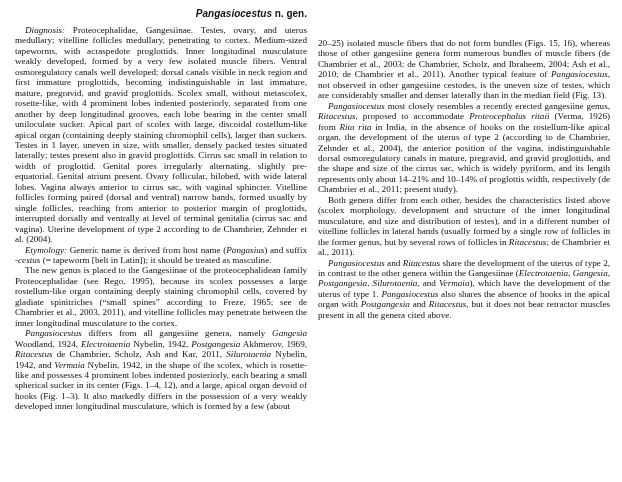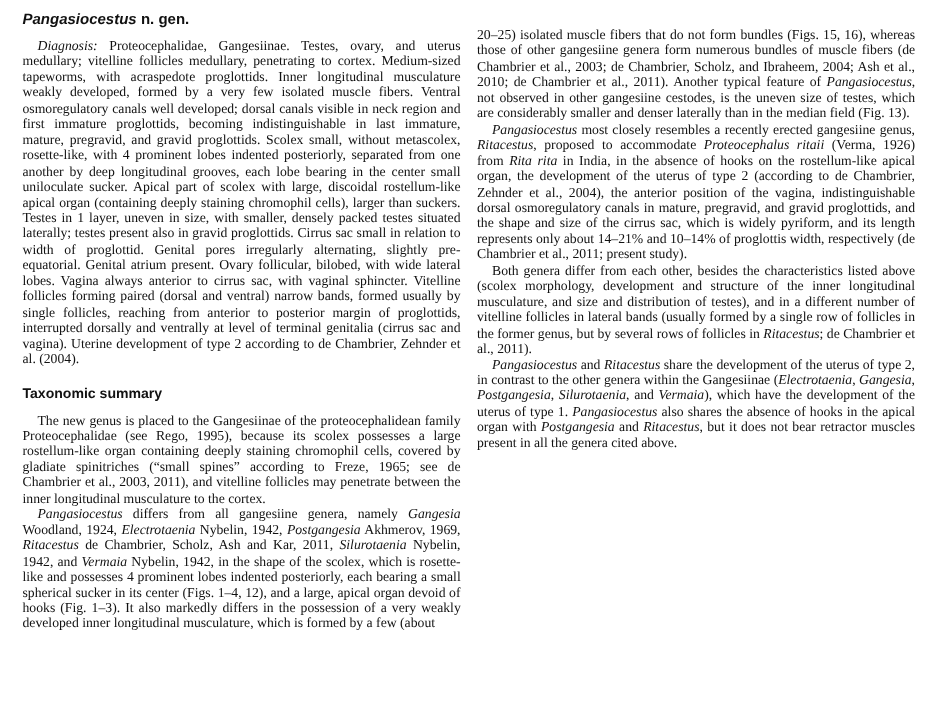--- a/index.html
+++ b/index.html
@@ -1,38 +1,38 @@
 <!DOCTYPE html>
 <html><head>
 <meta charset="utf-8">
 <style>
   html, body { margin: 0; padding: 0; background: #ffffff; }
   body { width: 622px; height: 482px; overflow: hidden; position: relative; color: #111; }
   .page { position: absolute; left: 0; top: 0; width: 622px; height: 482px; }
   .col { position: absolute; top: 0; font-family: "Liberation Serif", serif; font-size: 9.15px; line-height: 10.45px; text-align: justify; }
   .col.left { left: 15px; width: 292px; }
   .col.right { left: 318px; width: 292px; top: 18px; }
-  .title { font-family: "Liberation Sans", sans-serif; font-weight: bold; font-size: 10px; text-align: left; margin: 8px 0 5px 0; height: 12px; line-height: 12px; }
+  .title { font-family: "Liberation Sans", sans-serif; font-weight: bold; font-size: 10px; text-align: right; margin: 8px 0 5px 0; height: 12px; line-height: 12px; }
   .title i { font-style: italic; }
   p { margin: 0; text-indent: 10px; }
-  p.noindent { text-indent: 0; }
+  p.noindent { text-indent: 0; margin-top: 20px; }
   .heading { font-family: "Liberation Sans", sans-serif; font-weight: bold; font-size: 9.4px; margin: 11px 0 8px 0; line-height: 11px; text-indent: 0; }
   i { }
 </style>
 </head>
 <body>
 
 <div class="page">
   <div class="col left">
     <div class="title"><i>Pangasiocestus</i><span> n. gen.</span></div>
 
     <p><i>Diagnosis:</i><span> Proteocephalidae, Gangesiinae. Testes, ovary, and uterus medullary; vitelline follicles medullary, penetrating to cortex. Medium-sized tapeworms, with acraspedote proglottids. Inner longitudinal musculature weakly developed, formed by a very few isolated muscle fibers. Ventral osmoregulatory canals well developed; dorsal canals visible in neck region and first immature proglottids, becoming indistinguishable in last immature, mature, pregravid, and gravid proglottids. Scolex small, without metascolex, rosette-like, with 4 prominent lobes indented posteriorly, separated from one another by deep longitudinal grooves, each lobe bearing in the center small uniloculate sucker. Apical part of scolex with large, discoidal rostellum-like apical organ (containing deeply staining chromophil cells), larger than suckers. Testes in 1 layer, uneven in size, with smaller, densely packed testes situated laterally; testes present also in gravid proglottids. Cirrus sac small in relation to width of proglottid. Genital pores irregularly alternating, slightly pre-equatorial. Genital atrium present. Ovary follicular, bilobed, with wide lateral lobes. Vagina always anterior to cirrus sac, with vaginal sphincter. Vitelline follicles forming paired (dorsal and ventral) narrow bands, formed usually by single follicles, reaching from anterior to posterior margin of proglottids, interrupted dorsally and ventrally at level of terminal genitalia (cirrus sac and vagina). Uterine development of type 2 according to de Chambrier, Zehnder et al. (2004).</span></p>
 
-    <div class="heading">Taxonomic summary</div>
 
+    <p><i>Etymology:</i><span> Generic name is derived from host name (</span><i>Pangasius</i><span>) and suffix </span><i>-cestus</i><span> (= tapeworm [belt in Latin]); it should be treated as masculine.</span></p>
 
 
     <p>The new genus is placed to the Gangesiinae of the proteocephalidean family Proteocephalidae (see Rego, 1995), because its scolex possesses a large rostellum-like organ containing deeply staining chromophil cells, covered by gladiate spinitriches (“small spines” according to Freze, 1965; see de Chambrier et al., 2003, 2011), and vitelline follicles may penetrate between the inner longitudinal musculature to the cortex.</p>
     <p id="p2"><i>Pangasiocestus</i><span> </span><span>differs</span><span> </span><span>from</span><span> </span><span>all</span><span> </span><span>gangesiine</span><span> </span><span>genera,</span><span> </span><span>namely</span><span> </span><i>Gangesia</i><span> </span><span>Woodland,</span><span> </span><span>1924,</span><span> </span><i>Electrotaenia</i><span> </span><span>Nybelin,</span><span> </span><span>1942,</span><span> </span><i>Postgangesia</i><span> </span><span>Akhmerov,</span><span> </span><span>1969,</span><span> </span><i>Ritacestus</i><span> </span><span>de</span><span> </span><span>Chambrier,</span><span> </span><span>Scholz,</span><span> </span><span>Ash</span><span> </span><span>and</span><span> </span><span>Kar,</span><span> </span><span>2011,</span><span> </span><i>Silurotaenia</i><span> </span><span>Nybelin,</span><span> </span><span>1942,</span><span> </span><span>and</span><span> </span><i>Vermaia</i><span> </span><span>Nybelin,</span><span> </span><span>1942,</span><span> </span><span>in</span><span> </span><span>the</span><span> </span><span>shape</span><span> </span><span>of</span><span> </span><span>the</span><span> </span><span>scolex,</span><span> </span><span>which</span><span> </span><span>is</span><span> </span><span>rosette-like</span><span> </span><span>and</span><span> </span><span>possesses</span><span> </span><span>4</span><span> </span><span>prominent</span><span> </span><span>lobes</span><span> </span><span>indented</span><span> </span><span>posteriorly,</span><span> </span><span>each</span><span> </span><span>bearing</span><span> </span><span>a</span><span> </span><span>small</span><span> </span><span>spherical</span><span> </span><span>sucker</span><span> </span><span>in</span><span> </span><span>its</span><span> </span><span>center</span><span> </span><span>(Figs.</span><span> </span><span>1–4,</span><span> </span><span>12),</span><span> </span><span>and</span><span> </span><span>a</span><span> </span><span>large,</span><span> </span><span>apical</span><span> </span><span>organ</span><span> </span><span>devoid</span><span> </span><span>of</span><span> </span><span>hooks</span><span> </span><span>(Fig.</span><span> </span><span>1–3).</span><span> </span><span>It</span><span> </span><span>also</span><span> </span><span>markedly</span><span> </span><span>differs</span><span> </span><span>in</span><span> </span><span>the</span><span> </span><span>possession</span><span> </span><span>of</span><span> </span><span>a</span><span> </span><span>very</span><span> </span><span>weakly</span><span> </span><span>developed</span><span> </span><span>inner</span><span> </span><span>longitudinal</span><span> </span><span>musculature,</span><span> </span><span>which</span><span> </span><span>is</span><span> </span><span>formed</span><span> </span><span>by</span><span> </span><span>a</span><span> </span><span>few</span><span> </span><span>(about</span><span> </span></p>
   </div>
 
   <div class="col right">
     <p class="noindent" id="p2c"><span>20–25)</span><span> </span><span>isolated</span><span> </span><span>muscle</span><span> </span><span>fibers</span><span> </span><span>that</span><span> </span><span>do</span><span> </span><span>not</span><span> </span><span>form</span><span> </span><span>bundles</span><span> </span><span>(Figs.</span><span> </span><span>15,</span><span> </span><span>16),</span><span> </span><span>whereas</span><span> </span><span>those</span><span> </span><span>of</span><span> </span><span>other</span><span> </span><span>gangesiine</span><span> </span><span>genera</span><span> </span><span>form</span><span> </span><span>numerous</span><span> </span><span>bundles</span><span> </span><span>of</span><span> </span><span>muscle</span><span> </span><span>fibers</span><span> </span><span>(de</span><span> </span><span>Chambrier</span><span> </span><span>et</span><span> </span><span>al.,</span><span> </span><span>2003;</span><span> </span><span>de</span><span> </span><span>Chambrier,</span><span> </span><span>Scholz,</span><span> </span><span>and</span><span> </span><span>Ibraheem,</span><span> </span><span>2004;</span><span> </span><span>Ash</span><span> </span><span>et</span><span> </span><span>al.,</span><span> </span><span>2010;</span><span> </span><span>de</span><span> </span><span>Chambrier</span><span> </span><span>et</span><span> </span><span>al.,</span><span> </span><span>2011).</span><span> </span><span>Another</span><span> </span><span>typical</span><span> </span><span>feature</span><span> </span><span>of</span><span> </span><i>Pangasiocestus</i><span>,</span><span> </span><span>not</span><span> </span><span>observed</span><span> </span><span>in</span><span> </span><span>other</span><span> </span><span>gangesiine</span><span> </span><span>cestodes,</span><span> </span><span>is</span><span> </span><span>the</span><span> </span><span>uneven</span><span> </span><span>size</span><span> </span><span>of</span><span> </span><span>testes,</span><span> </span><span>which</span><span> </span><span>are</span><span> </span><span>considerably</span><span> </span><span>smaller</span><span> </span><span>and</span><span> </span><span>denser</span><span> </span><span>laterally</span><span> </span><span>than</span><span> </span><span>in</span><span> </span><span>the</span><span> </span><span>median</span><span> </span><span>field</span><span> </span><span>(Fig.</span><span> </span><span>13).</span></p>
     <p><i>Pangasiocestus</i><span> most closely resembles a recently erected gangesiine genus, </span><i>Ritacestus</i><span>, proposed to accommodate </span><i>Proteocephalus ritaii</i><span> (Verma, 1926) from </span><i>Rita rita</i><span> in India, in the absence of hooks on the rostellum-like apical organ, the development of the uterus of type 2 (according to de Chambrier, Zehnder et al., 2004), the anterior position of the vagina, indistinguishable dorsal osmoregulatory canals in mature, pregravid, and gravid proglottids, and the shape and size of the cirrus sac, which is widely pyriform, and its length represents only about 14–21% and 10–14% of proglottis width, respectively (de Chambrier et al., 2011; present study).</span></p>
     <p><span>Both genera differ from each other, besides the characteristics listed above (scolex morphology, development and structure of the inner longitudinal musculature, and size and distribution of testes), and in a different number of vitelline follicles in lateral bands (usually formed by a single row of follicles in the former genus, but by several rows of follicles in </span><i>Ritacestus</i><span>; de Chambrier et al., 2011).</span></p>

